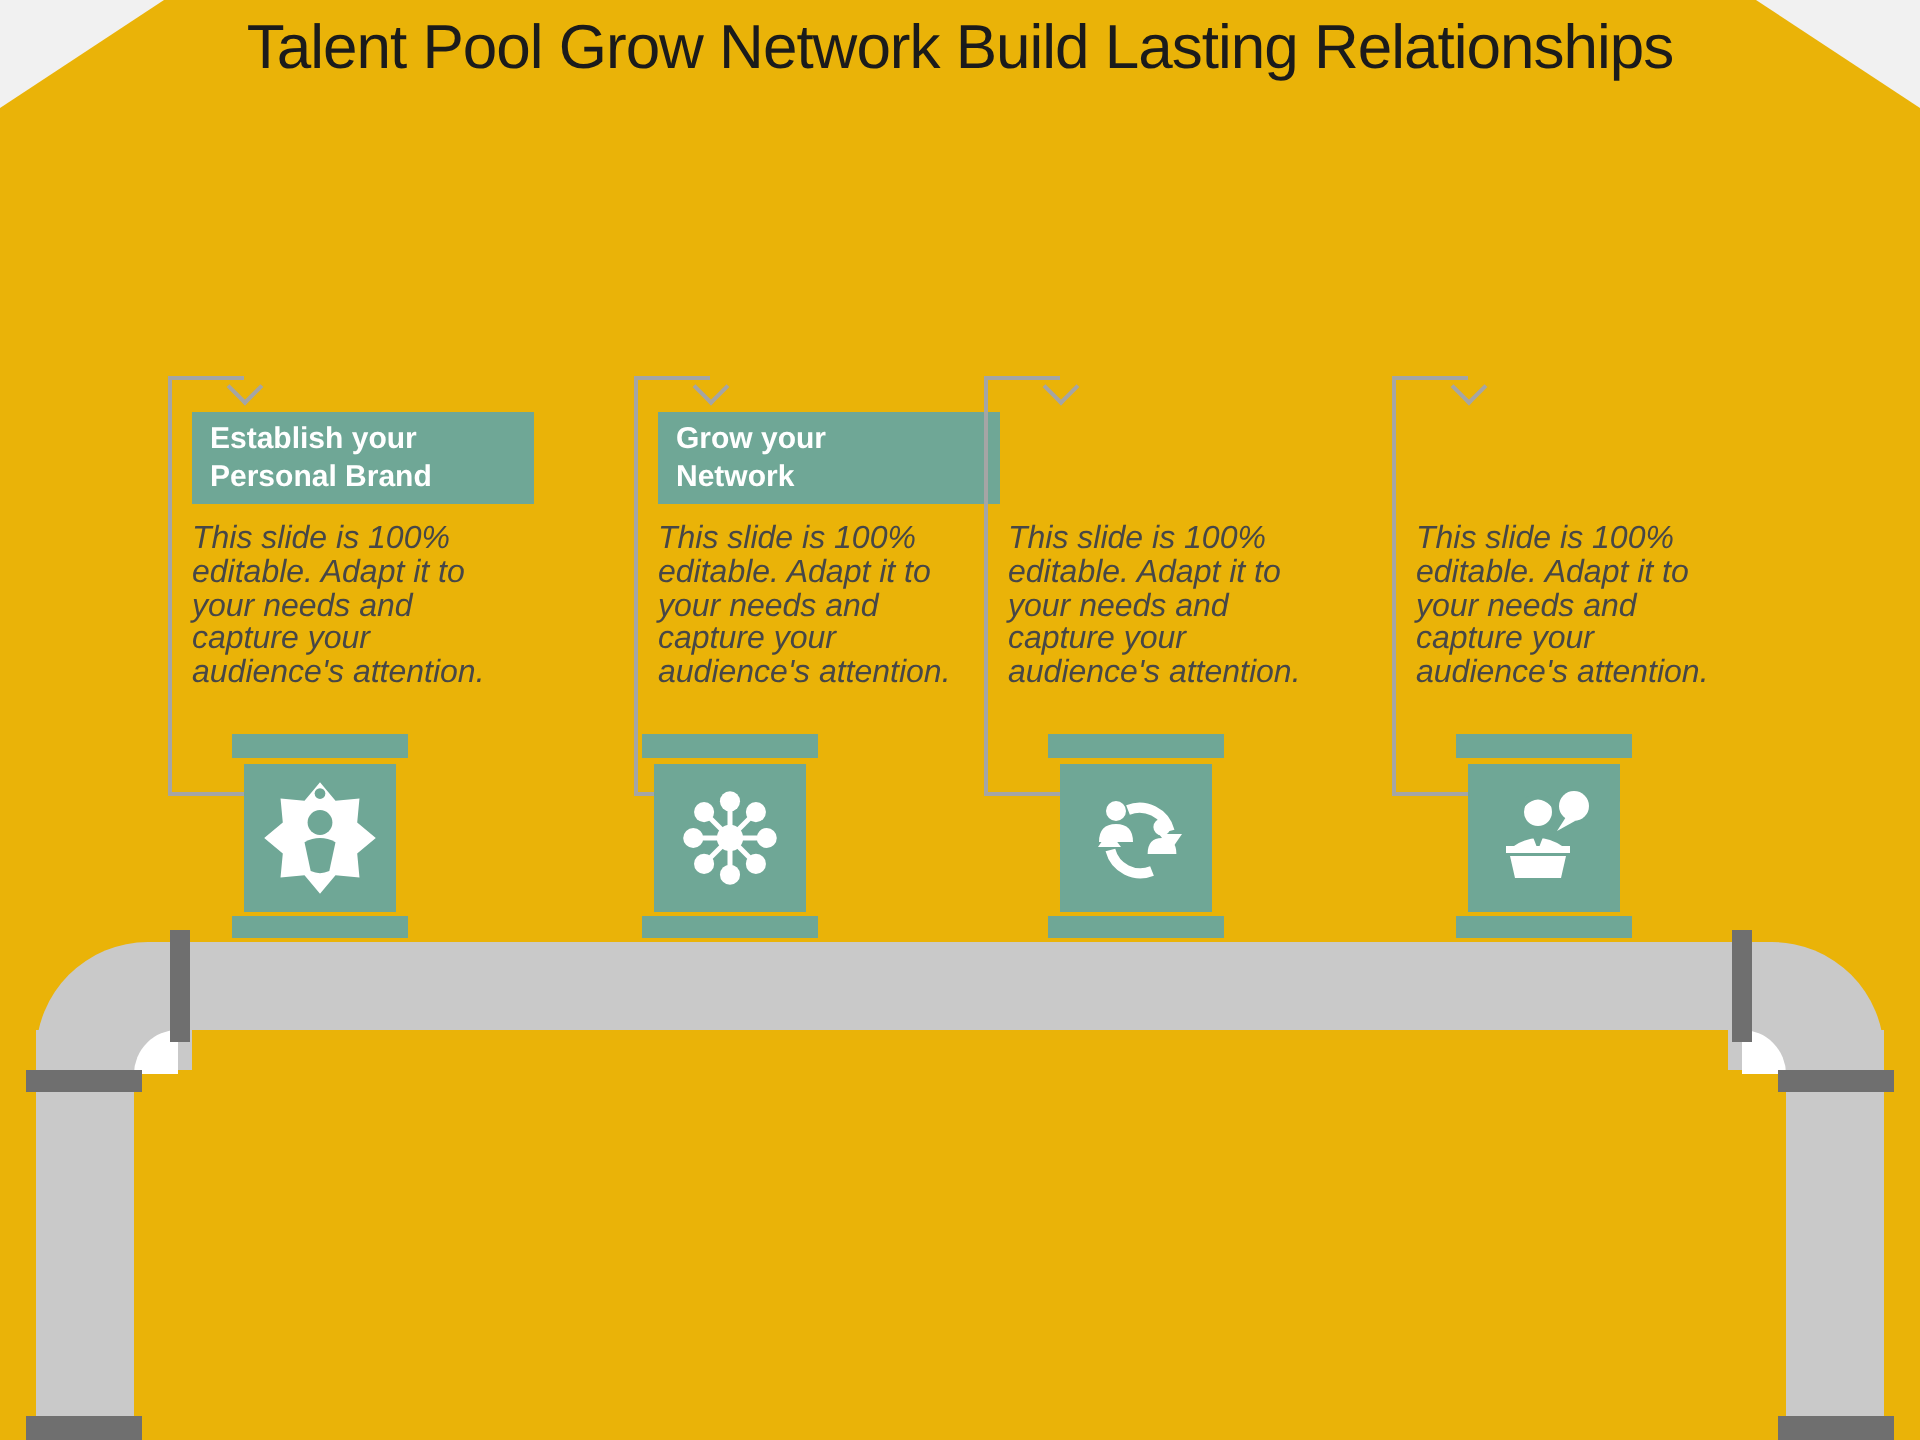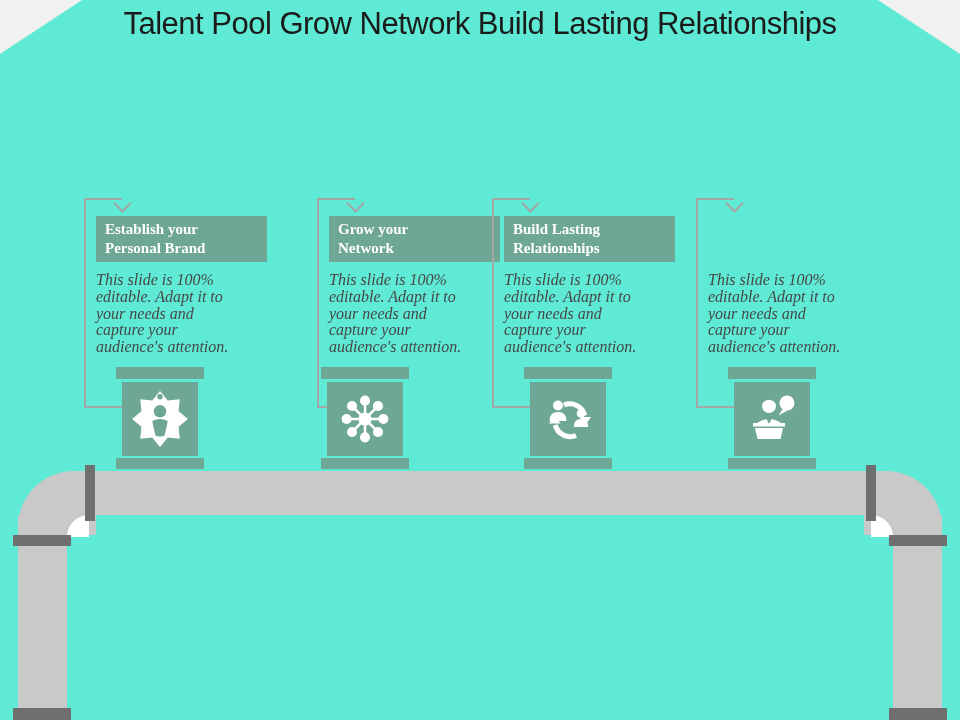--- a/index.html
+++ b/index.html
@@ -1,29 +1,29 @@
 <!DOCTYPE html>
 <html><head>
 <meta charset="utf-8">
 <style>
   html,body{margin:0;padding:0;background:#fff;}
-  .slide{position:relative;width:960px;height:720px;background:#5eead4;overflow:hidden;
+  .slide{position:relative;width:960px;height:720px;background:#eab308;overflow:hidden;
          font-family:"Liberation Sans",sans-serif;}
 
   
   .corner{position:absolute;top:0;width:82px;height:54px;background:#f1f1f1;}
   .corner.left{left:0;clip-path:polygon(0 0,100% 0,0 100%);}
   .corner.right{right:0;clip-path:polygon(0 0,100% 0,100% 100%);}
 
   
   .title{position:absolute;top:6px;left:0;width:100%;text-align:center;
          font-size:31px;letter-spacing:-0.5px;color:#1b1b1b;white-space:nowrap;}
 
   
-  .col{position:absolute;top:196px;width:200px;height:300px;font-family:Liberation Serif, serif;}
+  .col{position:absolute;top:186px;width:200px;height:300px;}
   .c1{left:84px;} .c2{left:289px;margin-left:28px;} .c3{left:492px;} .c4{left:696px;}
   .br-top{position:absolute;left:0;top:2px;width:38px;height:2px;background:#a5a5a5;}
   .br-left{position:absolute;left:0;top:2px;width:2px;height:210px;background:#a5a5a5;}
   .br-bottom{position:absolute;left:0;top:210px;width:38px;height:2px;background:#a5a5a5;}
   .br-arrow{position:absolute;left:32px;top:1px;width:11px;height:11px;
             border-right:2px solid #a5a5a5;border-bottom:2px solid #a5a5a5;
             transform:rotate(45deg);}
   .hdr{position:absolute;left:12px;top:20px;width:171px;min-height:46px;box-sizing:border-box;
        background:#6FA796;color:#ffffff;font-weight:bold;font-size:15px;line-height:19px;
        padding:4px 6px 4px 9px;white-space:pre-line;}
@@ -93,22 +93,20 @@
 your needs and
 capture your
 audience's attention.</div>
   </div>
 
   <div class="col c3">
     <div class="br-top"></div>
     <div class="br-arrow"></div>
     <div class="br-left"></div>
     <div class="br-bottom"></div>
-    <div class="hdr">Build Lasting
-Relationships</div>
     <div class="body-text">This slide is 100%
 editable. Adapt it to
 your needs and
 capture your
 audience's attention.</div>
   </div>
 
   <div class="col c4">
     <div class="br-top"></div>
     <div class="br-arrow"></div>

